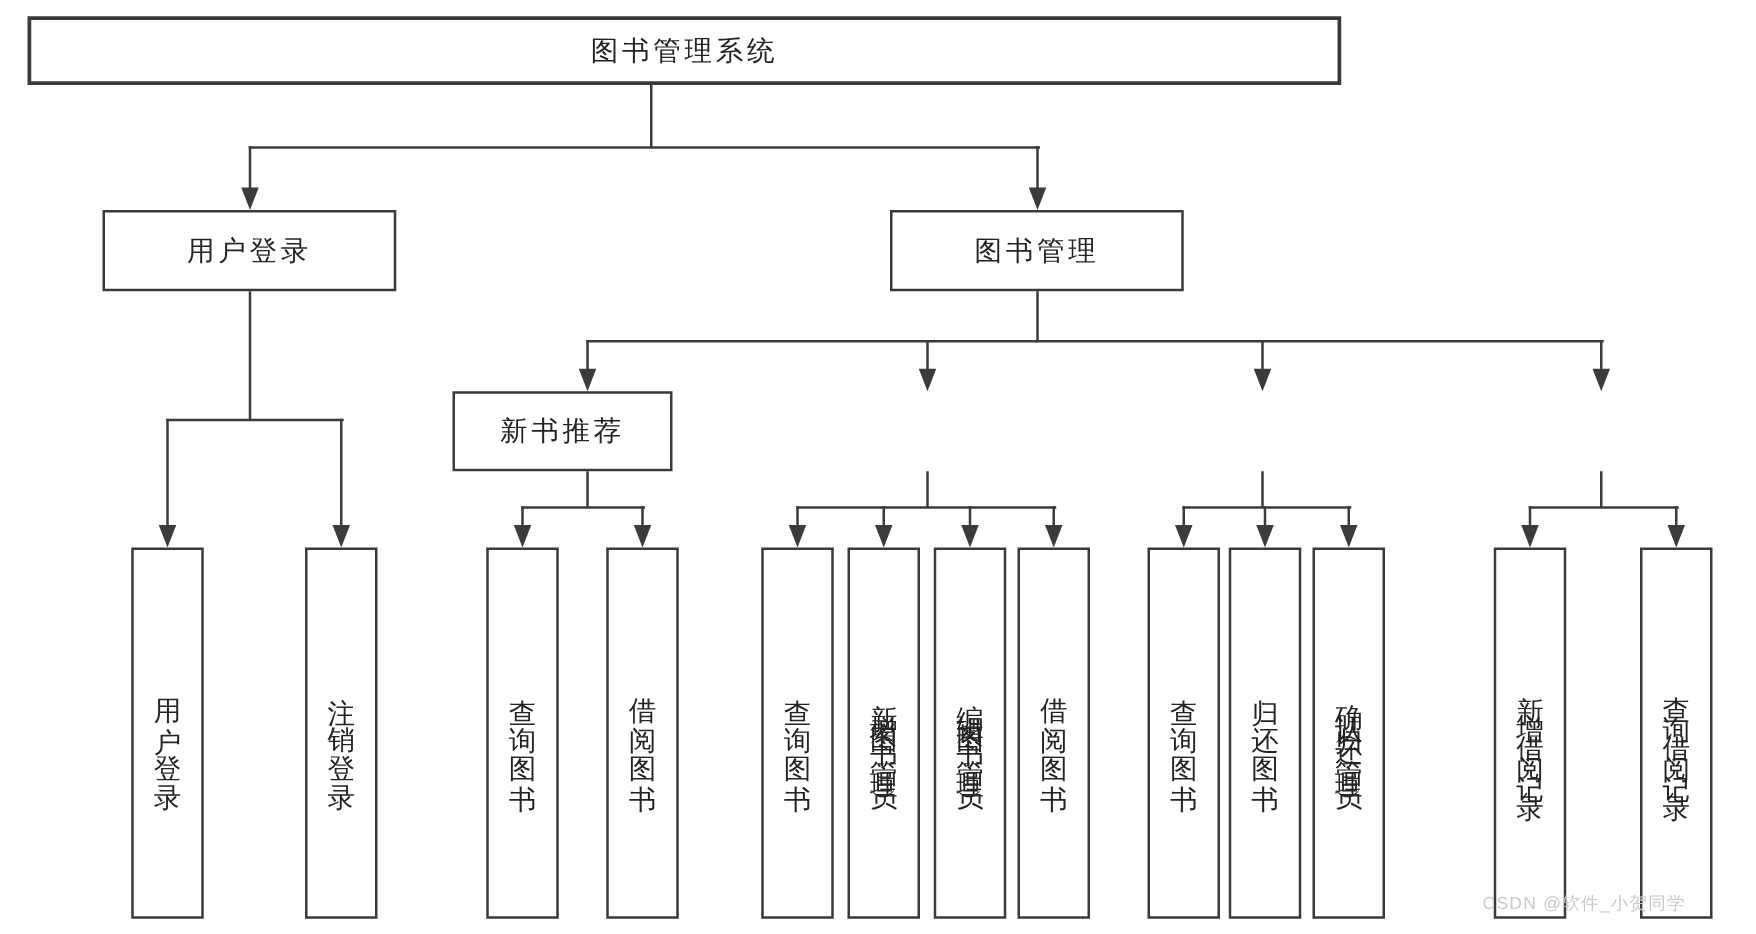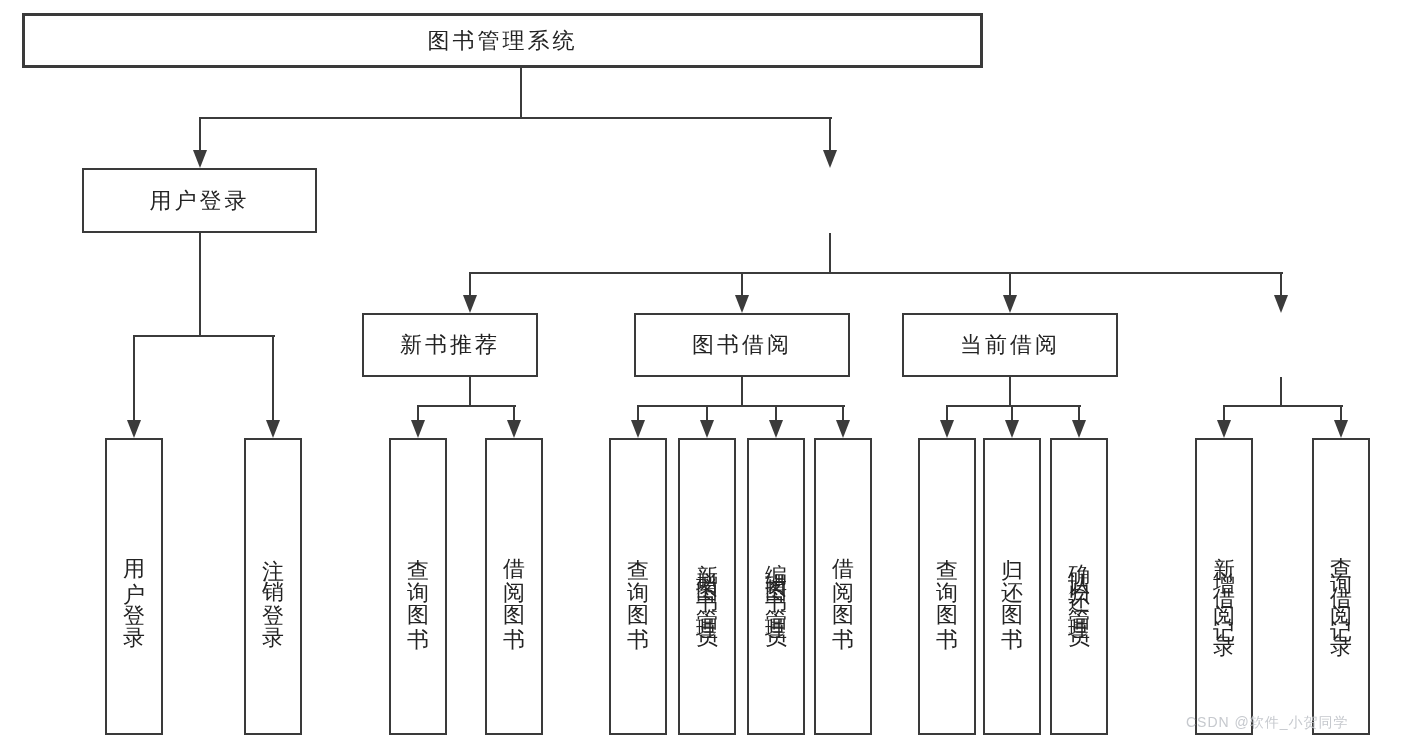--- a/index.html
+++ b/index.html
@@ -39,52 +39,51 @@
   .watermark{
     position:absolute;left:1186px;top:714px;z-index:10;
     font-size:14px;color:rgba(195,198,203,0.95);letter-spacing:1px;white-space:nowrap;
   }
 </style>
 </head>
 <body>
 
 <div class="stage">
 
-  <div class="box root" style="left:22px;top:13px;width:961px;height:55px;">图书管理系统</div>
+  <div class="box root" style="left:22px;top:13px;width:1051px;height:55px;">图书管理系统</div>
 
   <div class="v" style="left:520px;top:68px;height:50px;"></div>
   <div class="h" style="left:199px;top:117px;width:633px;"></div>
   <div class="v" style="left:199px;top:117px;height:34px;"></div>
   <div class="a" style="left:193px;top:150px;"></div>
   <div class="v" style="left:829px;top:117px;height:34px;"></div>
   <div class="a" style="left:823px;top:150px;"></div>
 
   <div class="box" style="left:82px;top:168px;width:235px;height:65px;">用户登录</div>
+  <div class="box" style="left:712px;top:168px;width:235px;height:65px;">图书管理</div>
 
   <div class="v" style="left:199px;top:233px;height:103px;"></div>
   <div class="h" style="left:133px;top:335px;width:142px;"></div>
   <div class="v" style="left:133px;top:335px;height:86px;"></div>
   <div class="a" style="left:127px;top:420px;"></div>
   <div class="v" style="left:272px;top:335px;height:86px;"></div>
   <div class="a" style="left:266px;top:420px;"></div>
 
   <div class="v" style="left:829px;top:233px;height:41px;"></div>
   <div class="h" style="left:469px;top:272px;width:814px;"></div>
   <div class="v" style="left:469px;top:272px;height:24px;"></div>
   <div class="a" style="left:463px;top:295px;"></div>
   <div class="v" style="left:741px;top:272px;height:24px;"></div>
   <div class="a" style="left:735px;top:295px;"></div>
   <div class="v" style="left:1009px;top:272px;height:24px;"></div>
   <div class="a" style="left:1003px;top:295px;"></div>
   <div class="v" style="left:1280px;top:272px;height:24px;"></div>
   <div class="a" style="left:1274px;top:295px;"></div>
 
   <div class="box" style="left:362px;top:313px;width:176px;height:64px;">新书推荐</div>
-  <div class="box" style="left:634px;top:313px;width:216px;height:64px;">图书借阅</div>
-  <div class="box" style="left:902px;top:313px;width:216px;height:64px;">当前借阅</div>
 
   <div class="v" style="left:469px;top:377px;height:29px;"></div>
   <div class="h" style="left:417px;top:405px;width:99px;"></div>
   <div class="v" style="left:417px;top:405px;height:16px;"></div>
   <div class="a" style="left:411px;top:420px;"></div>
   <div class="v" style="left:513px;top:405px;height:16px;"></div>
   <div class="a" style="left:507px;top:420px;"></div>
 
   <div class="v" style="left:741px;top:377px;height:29px;"></div>
   <div class="h" style="left:637px;top:405px;width:208px;"></div>

